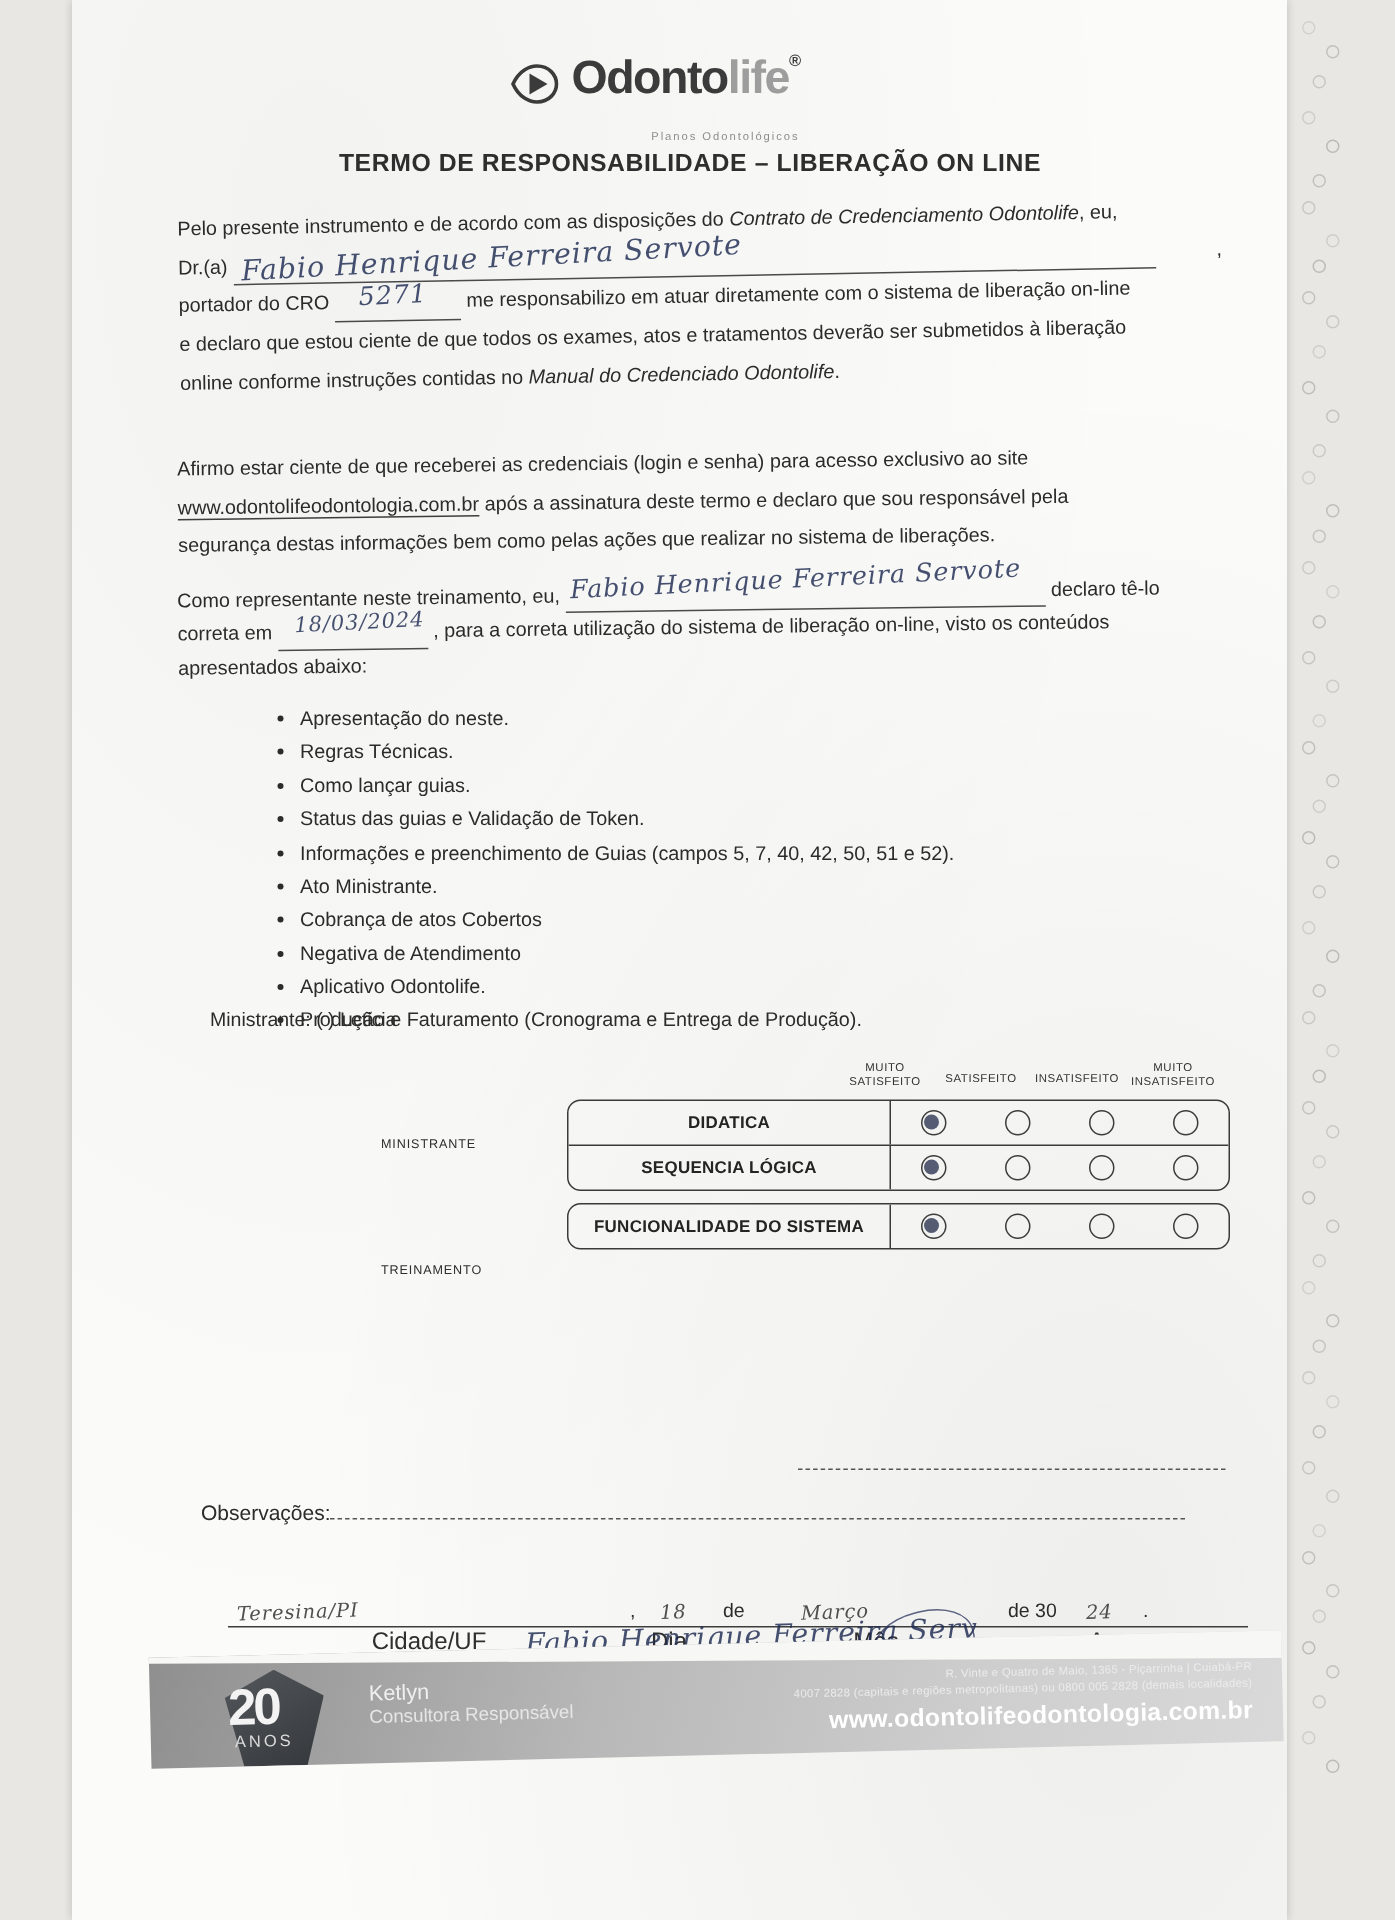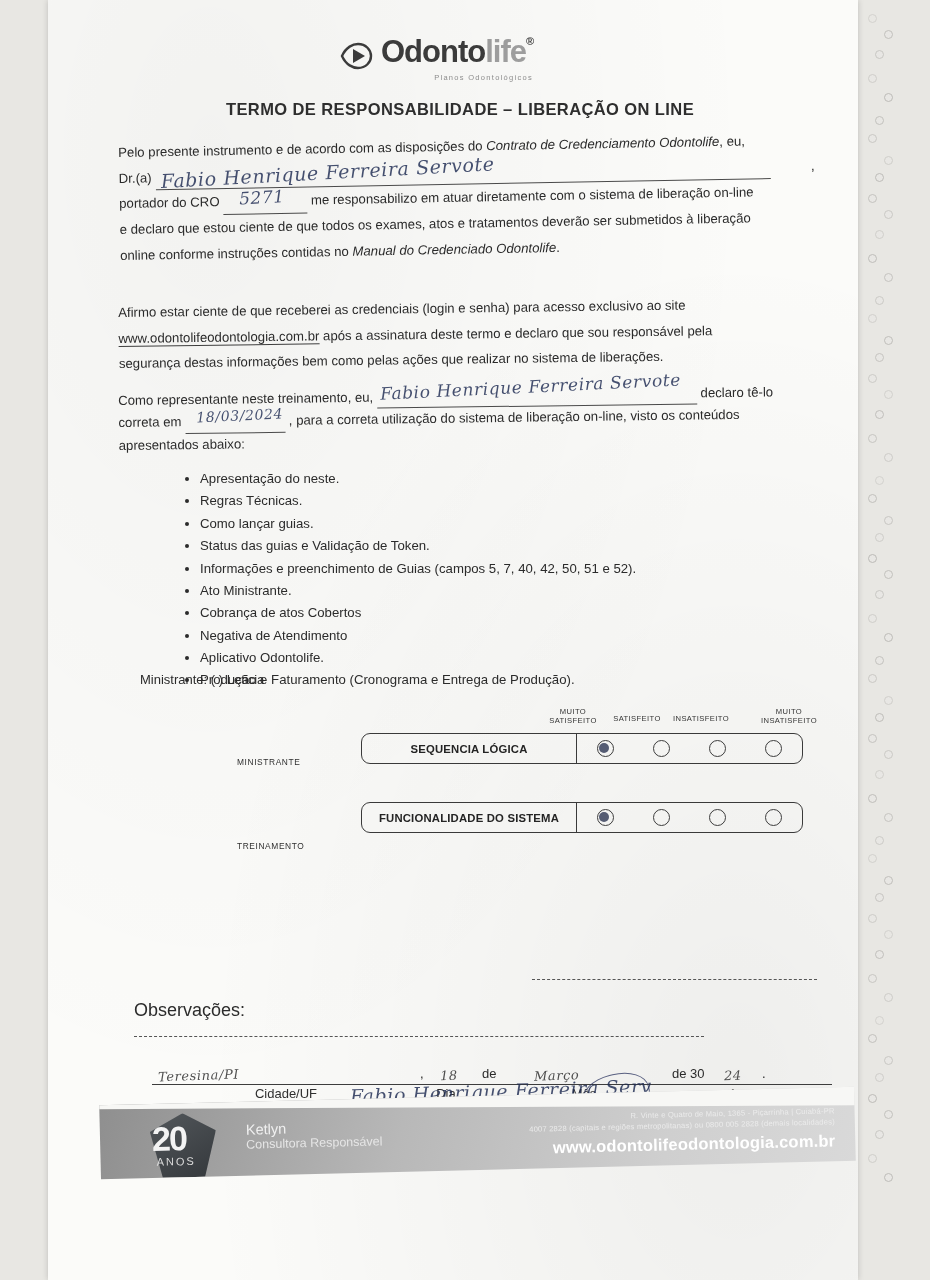--- a/index.html
+++ b/index.html
@@ -86,21 +86,21 @@
     letter-spacing: -1px;
     color: #3b3b3b;
     line-height: 1;
   }
   .logo-word .lite { color: #9d9d9d; }
   .logo-sub {
     font-size: 7.5px;
     letter-spacing: 1.3px;
     color: #8d8d8d;
     text-align: right;
-    margin-top: 6px;
+    margin-top: 19px;
   }
 
   h1.doc-title {
     position: absolute;
     left: 0; top: 100px;
     width: 796px;
     text-align: center;
     font-size: 16.5px;
     letter-spacing: .4px;
     font-weight: bold;
@@ -161,41 +161,41 @@
     position: absolute;
     left: 78px;
     top: 672px;
     font-size: 13px;
     color: #2b2b2b;
   }
 
   
   .survey {
     position: absolute;
-    left: 175px;
+    left: 192px;
     top: 705px;
     width: 570px;
   }
   .survey-head {
     position: relative;
     height: 28px;
   }
   .survey-head span {
     position: absolute;
     font-size: 7.6px;
     letter-spacing: .4px;
     text-align: center;
     color: #333;
     line-height: 1.25;
     width: 72px;
   }
   .h1c { left: 300px; top: 2px; }
   .h2c { left: 364px; top: 9px; }
   .h3c { left: 428px; top: 9px; }
-  .h4c { left: 492px; top: 2px; margin-left: 24px; }
+  .h4c { left: 492px; top: 2px; }
 
   .group {
     position: relative;
     margin-bottom: 9px;
   }
   .group-label {
     position: absolute;
     left: 0;
     font-size: 8.4px;
     letter-spacing: .6px;
@@ -258,21 +258,21 @@
     border-left: 2px solid #2d3652;
     border-radius: 50%;
     opacity: .75;
   }
 
   .obs {
     position: absolute;
     left: 72px;
     top: 1000px;
     width: 680px;
-    font-size: 18px;
+    font-size: 14px;
     color: #2b2b2b;
   }
   .obs .dotted {
     display: inline-block;
     border-bottom: 1px dashed #555;
     width: 570px;
     height: 12px;
   }
   .obs-pre {
     position: absolute;
@@ -296,21 +296,21 @@
     border-bottom: 1px solid #3d3d3d;
   }
   .date-row .txt {
     position: absolute;
     bottom: 3px;
     font-size: 13px;
     color: #2b2b2b;
   }
   .cap {
     position: absolute;
-    font-size: 13px;
+    font-size: 16px;
     color: #2f2f2f;
     text-align: center;
   }
   .sig-line {
     position: absolute;
     left: 190px;
     top: 58px;
     width: 310px;
     border-bottom: 1px solid #3d3d3d;
   }
@@ -559,20 +559,37 @@
         <span class="h1c">MUITO SATISFEITO</span>
         <span class="h2c">SATISFEITO</span>
         <span class="h3c">INSATISFEITO</span>
         <span class="h4c">MUITO INSATISFEITO</span>
       </div>
       <div id="survey-groups">
           <div class="group" style="height: 60px;">
             <div class="group-label" style="top: 24px;">MINISTRANTE</div>
             <div class="rows">
               <div class="row">
+                <div class="row-name">DIDATICA</div>
+                <div class="opts">
+                  <div class="opt">
+                    <div class="circ marked"></div>
+                  </div>
+                  <div class="opt">
+                    <div class="circ"></div>
+                  </div>
+                  <div class="opt">
+                    <div class="circ"></div>
+                  </div>
+                  <div class="opt">
+                    <div class="circ"></div>
+                  </div>
+                </div>
+              </div>
+              <div class="row">
                 <div class="row-name">SEQUENCIA LÓGICA</div>
                 <div class="opts">
                   <div class="opt">
                     <div class="circ marked"></div>
                   </div>
                   <div class="opt">
                     <div class="circ"></div>
                   </div>
                   <div class="opt">
                     <div class="circ"></div>

